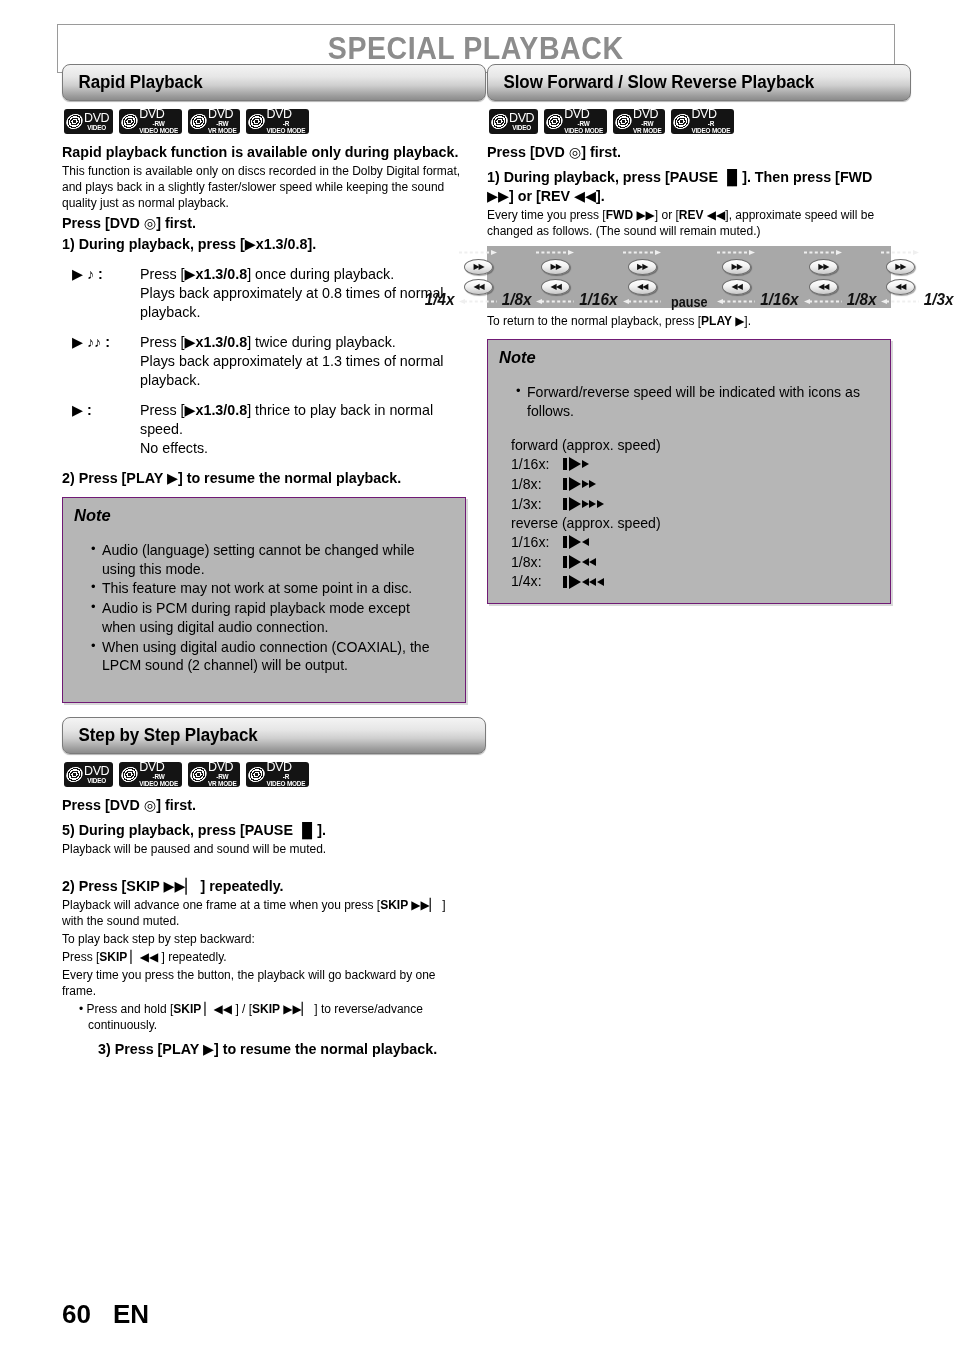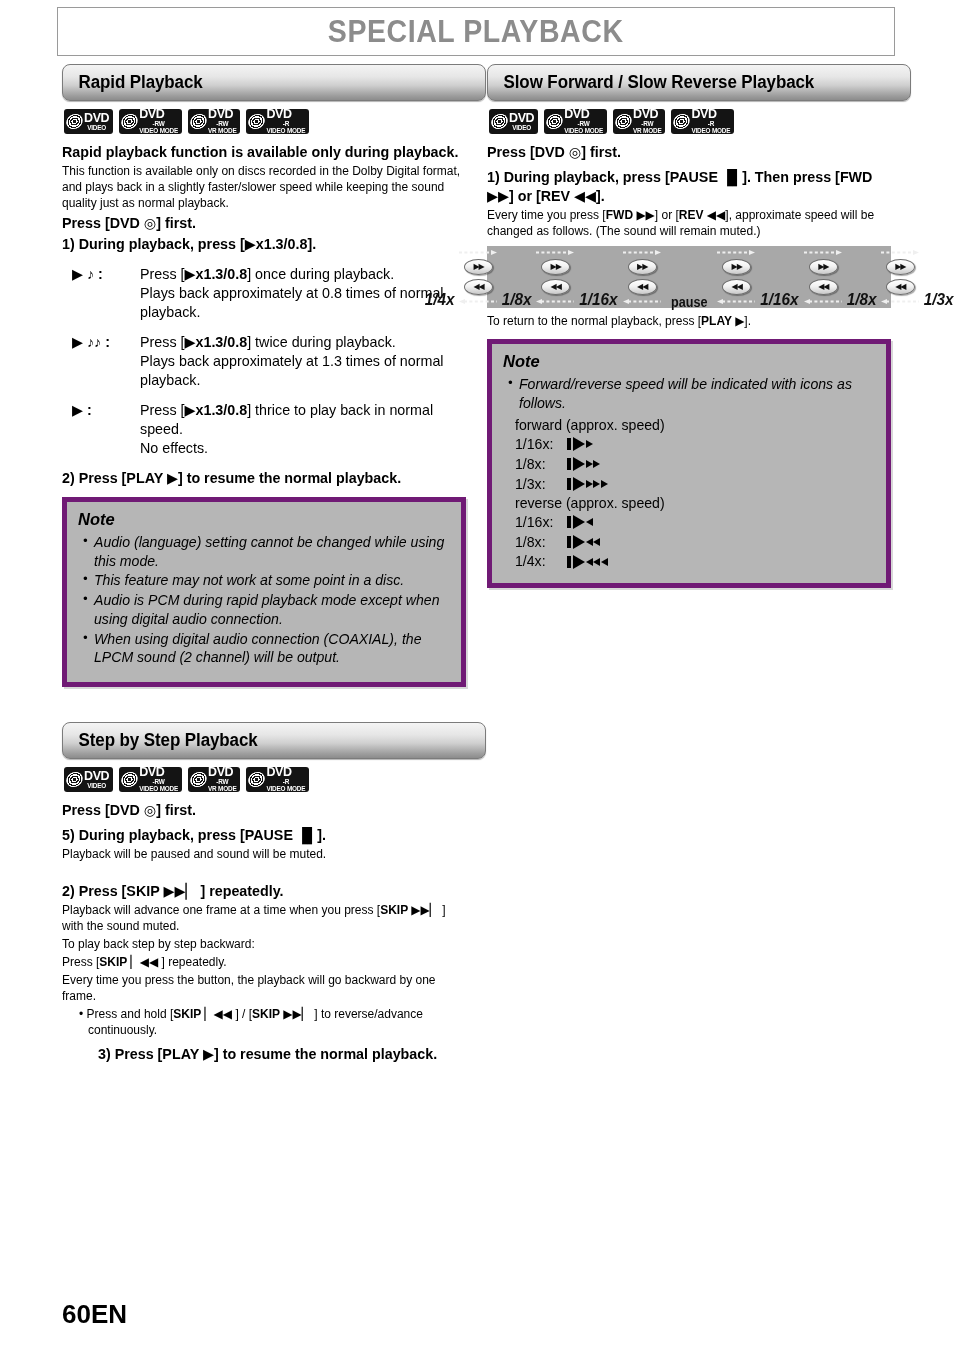--- a/index.html
+++ b/index.html
@@ -8,21 +8,21 @@
     width: 954px; height: 1348px;
     background: #ffffff;
     font-family: "Liberation Sans", "DejaVu Sans", sans-serif;
     color: #000;
     position: relative;
     overflow: hidden;
   }
 
   
   .page-title-box{
-    position:absolute; left:57px; top:7px; width:838px; height:49px;
+    position:absolute; left:57px; top:24px; width:838px; height:49px;
     border:1px solid #9a9a9a;
     display:flex; align-items:center; justify-content:center;
     background:#fff;
   }
   .page-title{
     font-size:31px; font-weight:bold; letter-spacing:.6px;
     color:#8c8c8c;
     transform:scaleX(.92); transform-origin:center;
     white-space:nowrap;
   }
@@ -61,46 +61,46 @@
   }
   .badge .disc{
     width:17px;height:17px;flex:0 0 17px;
     border-radius:50%;
     background:
       radial-gradient(circle at 50% 50%, #141414 0 14%, #ffffff 14% 26%, #141414 26% 37%, #ffffff 37% 49%, #141414 49% 60%, #ffffff 60% 72%, #141414 72% 83%, #ffffff 83% 100%);
     transform:rotate(-28deg) scaleY(.86);
     margin-right:1px;
   }
   .badge .txt{ display:flex; flex-direction:column; line-height:1; }
-  .badge .t1{ font-size:12.5px; font-weight:bold; letter-spacing:-.4px; }
+  .badge .t1{ font-size:12.5px; font-weight:normal; letter-spacing:-.4px; }
   .badge .t2{ font-size:6.4px; font-weight:bold; letter-spacing:-.2px; text-align:center; margin-top:.5px; }
   .badge .t3{ font-size:6.4px; font-weight:bold; letter-spacing:-.2px; text-align:center; margin-top:.5px; }
 
   
   .b{ font-weight:bold; }
   p.body{ font-size:12px; line-height:1.33; margin:0 0 2px 0; }
   p.bold{ font-size:14.3px; line-height:1.33; margin:0 0 2px 0; font-weight:bold; }
   .indent{ margin-left:18px; }
 
   
   .sptable{ margin:11px 0 4px 0; }
   .sprow{ display:flex; margin-bottom:11px; }
   .spkey{ flex:0 0 78px; font-size:14.3px; line-height:1.33; padding-left:10px; white-space:nowrap;}
   .spval{ flex:1; font-size:14.3px; line-height:1.33; }
 
   
   .note{
     background:#b6b6b6;
-    border:5px solid #701a75;
+    border:1px solid #701a75;
     box-shadow: 2px 2px 0 #d8d8d8;
     padding:8px 11px 11px 11px;
     margin-top:9px;
   }
   .note-title{ font-size:16.5px; font-weight:bold; font-style:italic; margin:0 0 3px 0; }
-  .note ul{ margin:4px; padding:0; list-style:none;font-style:italic; }
+  .note ul{ margin:16px; padding:0; list-style:none; }
   .note li{
     font-size:14.1px; line-height:1.33; margin-bottom:1px;
     padding-left:12px; position:relative;
   }
   .note li:before{
     content:"•"; position:absolute; left:1px; top:-1px; font-size:13px;
   }
   .note .plain{ padding-left:12px; font-size:14.1px; line-height:1.33; }
 
   
@@ -143,21 +143,21 @@
   .bar{ width:4px; height:12px; background:#000; margin-right:2px; }
   .big-tri{ width:0;height:0;border-top:7px solid transparent;border-bottom:7px solid transparent; }
   .big-tri.r{ border-left:12px solid #000; }
   .sm-tri{ width:0;height:0;border-top:4.5px solid transparent;border-bottom:4.5px solid transparent; margin-left:.5px;}
   .sm-tri.r{ border-left:7px solid #000; }
   .sm-tri.l{ border-right:7px solid #000; }
 
   
   .footer{
     position:absolute; left:62px; bottom:18px;
-    font-size:26px; font-weight:bold; display:flex; align-items:flex-start; 
+    font-size:26px; font-weight:bold; display:flex; align-items:flex-start; gap:22px;
   }
   .nowrap{ white-space:nowrap; }
 </style>
 </head>
 <body>
 
 <div class="page-title-box">
   <div class="page-title">SPECIAL PLAYBACK</div>
 </div>
 
@@ -237,21 +237,21 @@
   <div class="note">
     <div class="note-title">Note</div>
     <ul>
       <li>Audio (language) setting cannot be changed while using this mode.</li>
       <li>This feature may not work at some point in a disc.</li>
       <li>Audio is PCM during rapid playback mode except when using digital audio connection.</li>
       <li>When using digital audio connection (COAXIAL), the LPCM sound (2 channel) will be output.</li>
     </ul>
   </div>
 
-  <div class="sec-bar" style="margin-top:35px;">
+  <div class="sec-bar" style="margin-top:14px;">
     <span>Step by Step Playback</span>
   </div>
 
   <div class="badges">
     <div class="badge">
       <div class="disc"></div>
       <div class="txt">
         <span class="t1">DVD</span>
         <span class="t3">VIDEO</span>
       </div>

